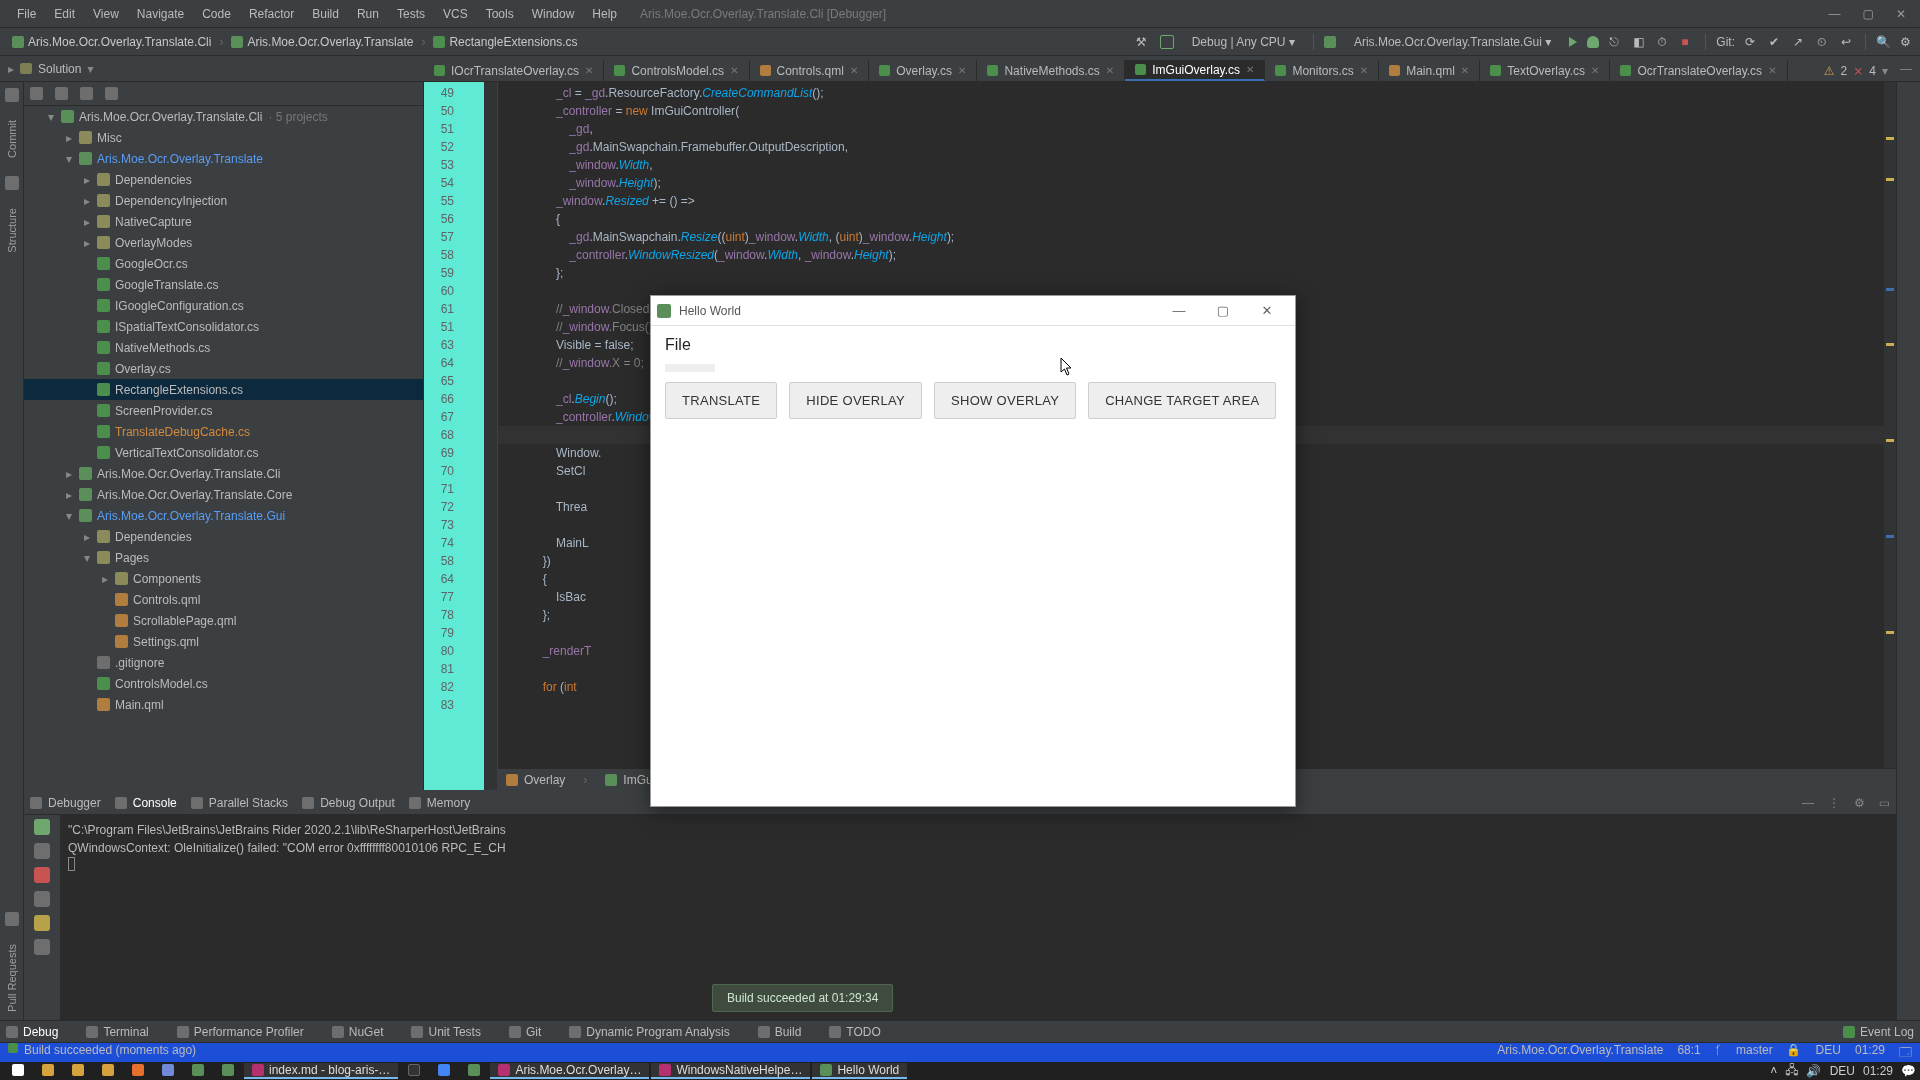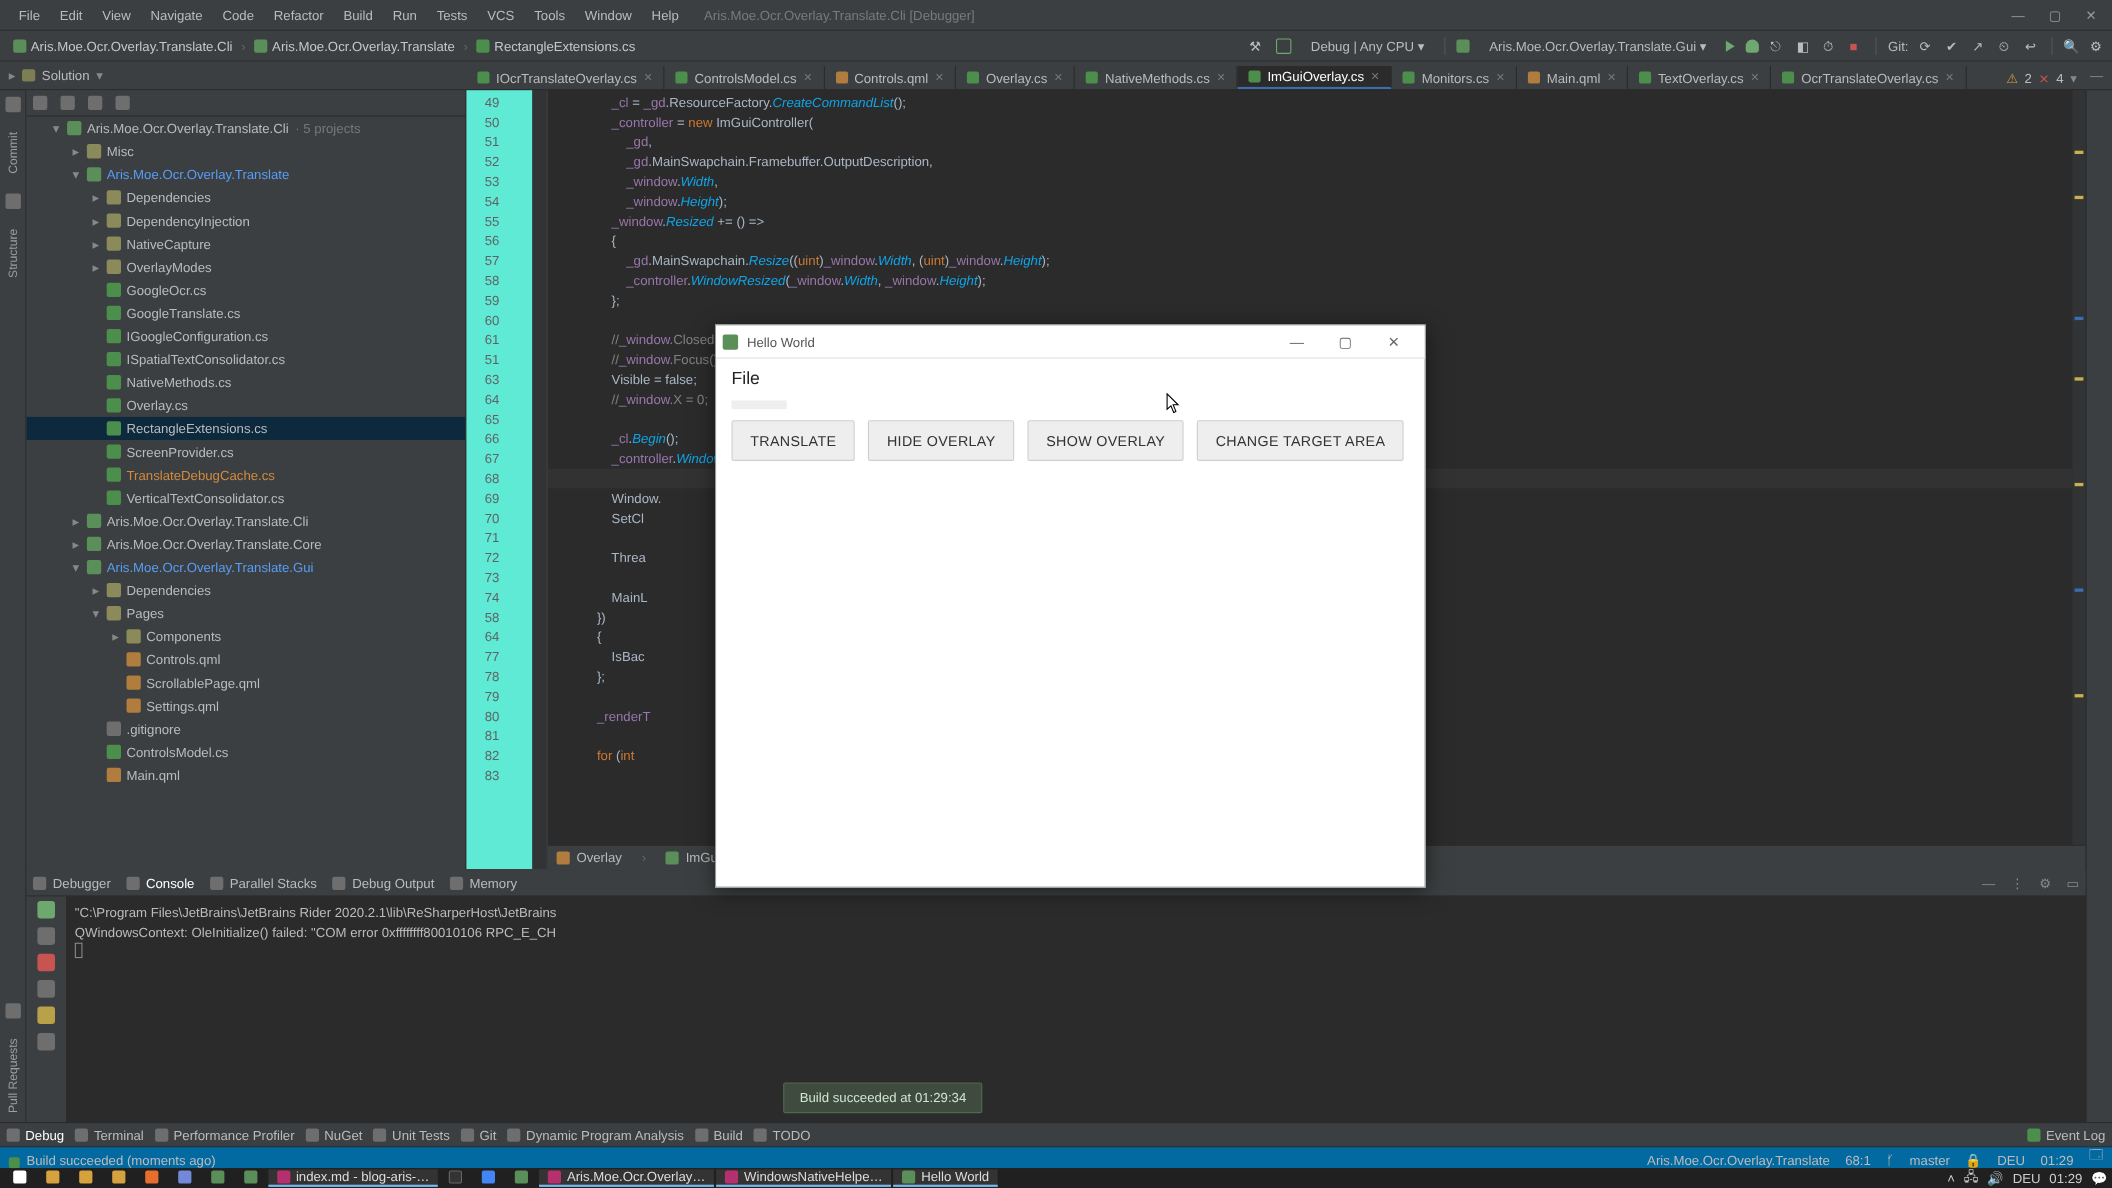--- a/index.html
+++ b/index.html
@@ -114,21 +114,21 @@
 
 
 .twstrip { position:absolute; left:0; right:0; bottom:38px; height:22px; background:#3c3f41; border-top:1px solid #2b2b2b; display:flex; align-items:center; padding:0 6px; gap:14px;}
 .twstrip .tw{ display:flex; align-items:center; gap:5px; color:#bbbbbb; font-size:11px;}
 .twstrip .tw .ic{ width:12px;height:12px;background:#6e6e6e;border-radius:2px;}
 .twstrip .tw.active{ color:#fff;}
 .twstrip .spacer{flex:1;}
 .twstrip .evt .ic{ background:#4b8f4b;}
 
 
-.status { position:absolute; left:0; right:0; bottom:0; height:20px; background:#0369a1; display:flex; align-items:flex-end; padding:0 8px; gap:14px; font-size:11px; color:#bbbbbb; border-top:1px solid #2b2b2b;}
+.status { position:absolute; left:0; right:0; bottom:0; height:20px; background:#1d4ed8; display:flex; align-items:flex-start; padding:0 8px; gap:14px; font-size:11px; color:#bbbbbb; border-top:1px solid #2b2b2b;}
 .status .spacer{flex:1;}
 .status .ok-box{ width:10px;height:10px;background:#4b8f4b;border-radius:2px; margin-right:-8px;}
 
 body{height:1080px;}
 .taskbar2{ position:absolute; left:0; right:0; bottom:0; height:18px; background:#202020; display:flex; align-items:center; padding:0 4px; gap:6px; z-index:5;}
 .taskbar2 .tb-btn{ height:16px; padding:0 8px; display:flex; align-items:center; gap:5px; color:#ddd; font-size:11px; border-bottom:2px solid transparent;}
 .taskbar2 .tb-btn.active{ background:#333; border-bottom-color:#76b9ed;}
 .taskbar2 .tb-ic{ width:12px;height:12px;border-radius:2px;background:#5a8f5a;}
 .taskbar2 .tb-ic.win{ background:#fff; }
 .taskbar2 .tb-ic.exp{ background:#d6a23e;}
@@ -618,21 +618,21 @@
       <div>"C:\Program Files\JetBrains\JetBrains Rider 2020.2.1\lib\ReSharperHost\JetBrains</div>
       <div>QWindowsContext: OleInitialize() failed:  "COM error 0xffffffff80010106 RPC_E_CH</div>
       <div><span class="caret"></span></div>
     </div>
   </div>
 </div>
 
 <div class="toast">Build succeeded at 01:29:34</div>
 
 <div class="twstrip">
-  <div id="twstrip-body" style="display:flex;gap:10px;">
+  <div id="twstrip-body" style="display:flex;gap:28px;">
       <div class="tw active">
         <span class="ic"></span>
         <span>Debug</span>
       </div>
       <div class="tw">
         <span class="ic"></span>
         <span>Terminal</span>
       </div>
       <div class="tw">
         <span class="ic"></span>

